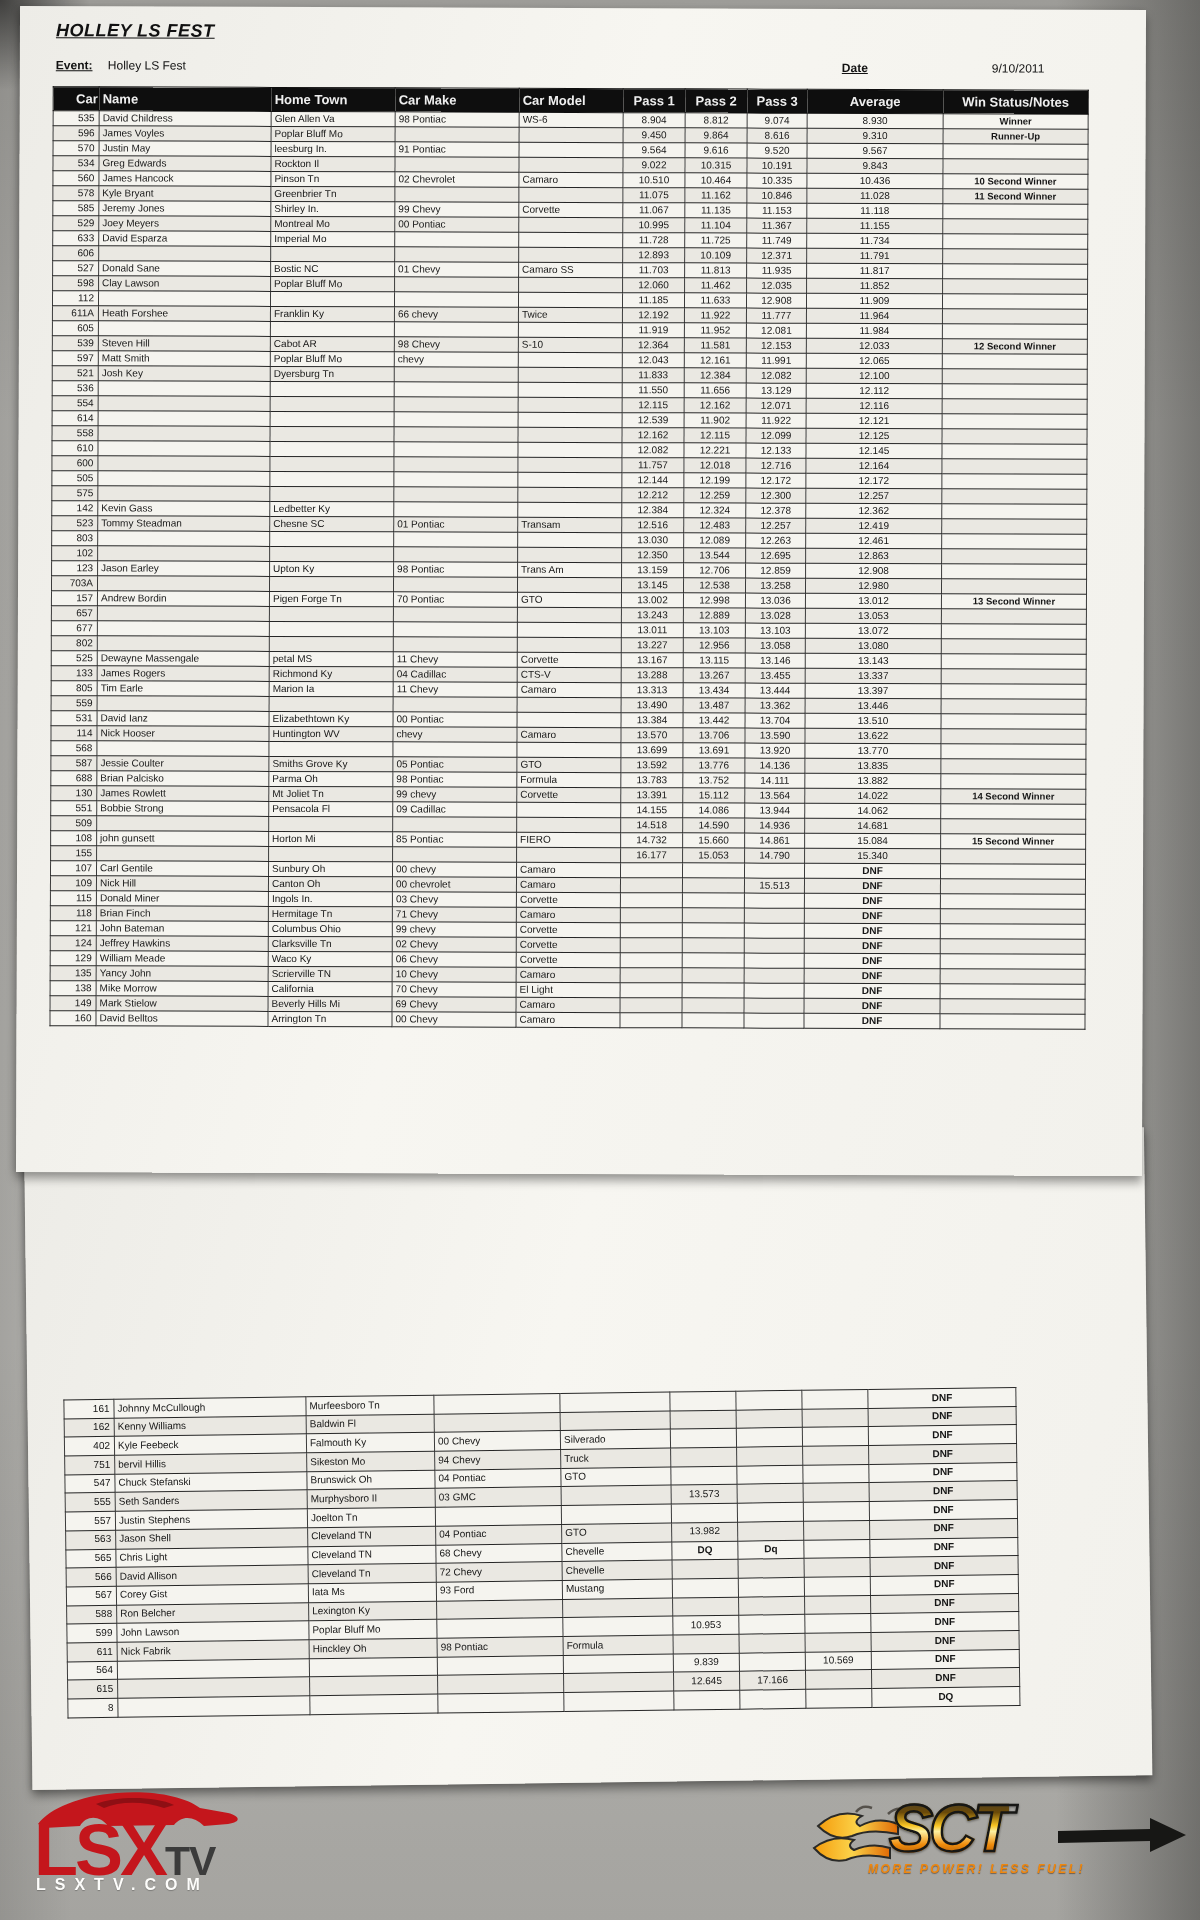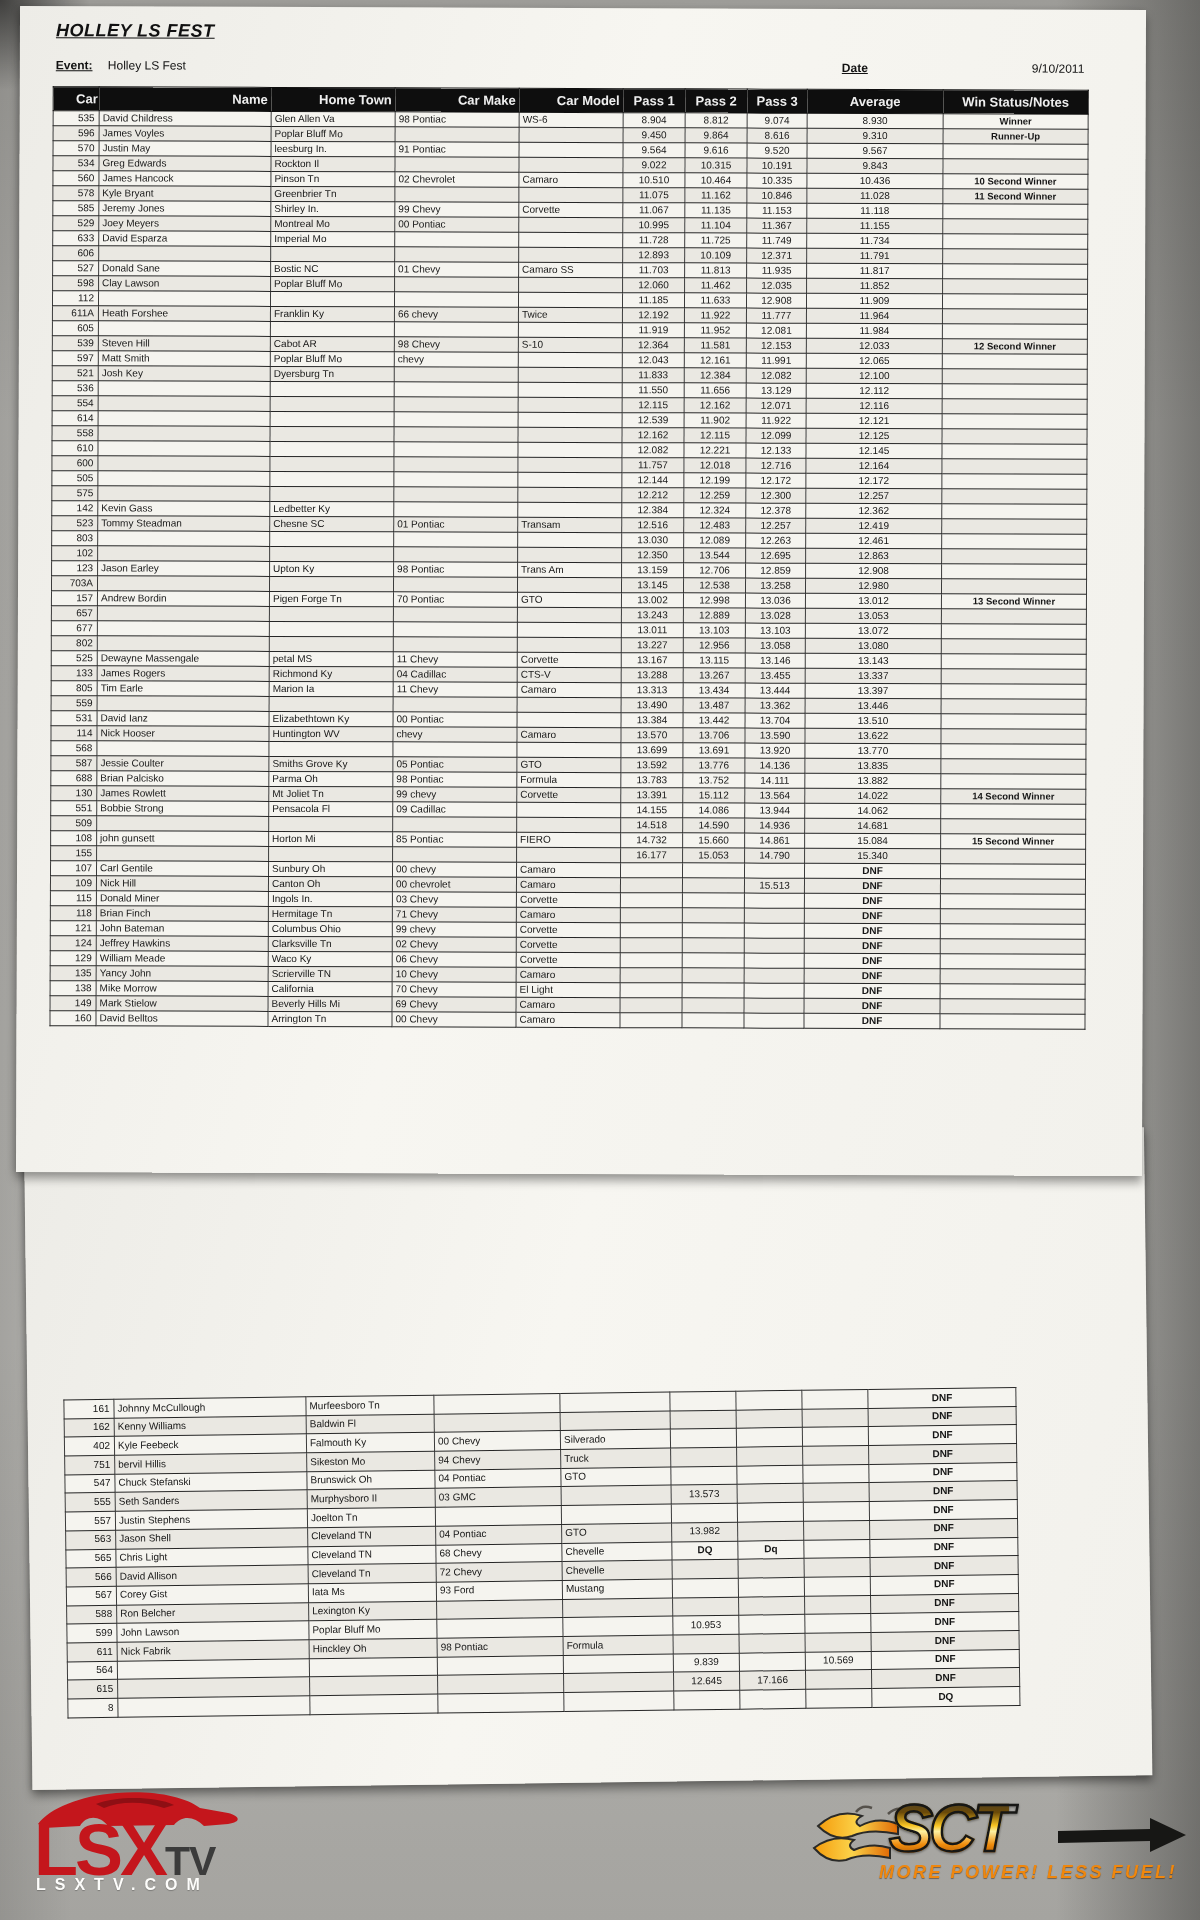--- a/index.html
+++ b/index.html
@@ -27,30 +27,30 @@
   }
   .doc-title{
     position:absolute;left:36px;top:14px;
     font-size:18px;font-weight:bold;font-style:italic;
     text-decoration:underline;color:#111;letter-spacing:.5px;
   }
   .meta-row{position:absolute;left:0;top:52px;width:100%;height:18px;font-size:12px;color:#111;}
   .event-label{position:absolute;left:36px;font-weight:bold;text-decoration:underline;}
   .event-value{position:absolute;left:88px;}
   .date-label{position:absolute;left:822px;font-weight:bold;text-decoration:underline;}
-  .date-value{position:absolute;left:1012px;}
+  .date-value{position:absolute;left:972px;}
 
   table{border-collapse:collapse;table-layout:fixed;}
   .tbl1{position:absolute;left:33px;top:80px;width:1035px;}
   .tbl2{position:absolute;left:36px;top:258px;width:952px;}
   thead th{
     background:#0e0e0e;color:#efefef;font-size:13px;font-weight:bold;
     padding:4px 3px;border:1px solid #0e0e0e;white-space:nowrap;overflow:hidden;
   }
-  th.hl{text-align:right;} th.hr{text-align:right;padding-right:1px;} th.hc{text-align:center;}
+  th.hl{text-align:left;} th.hr{text-align:right;padding-right:1px;} th.hc{text-align:center;}
   td{
     border-left:1px solid #3c3c3c;border-right:1px solid #3c3c3c;
     border-top:1.5px solid #262626;border-bottom:1.5px solid #262626;
     font-size:10px;color:#161616;padding:1px 3px;line-height:12px;
     white-space:nowrap;overflow:hidden;
   }
   .tbl2 td{line-height:14.5px;padding:1.6px 3px;}
   tbody tr:nth-child(odd) td{background:#f5f4ef;}
   tbody tr:nth-child(even) td{background:#eae8e2;}
   td.r{text-align:right;padding-right:4px;}
@@ -74,22 +74,22 @@
     position:absolute;left:79px;top:-4px;
     font-size:66px;font-weight:bold;font-style:italic;letter-spacing:-4px;line-height:1.1;
     background:linear-gradient(180deg,#3a3a38 0%,#6b4a08 28%,#f8c423 46%,#fcf0a0 54%,#ef8c0c 72%,#7c3004 100%);
     -webkit-background-clip:text;background-clip:text;color:transparent;
     -webkit-text-stroke:2.5px #171715;
     filter:drop-shadow(0 1px 1px rgba(0,0,0,.4));
   }
   .sct-arrow{position:absolute;left:248px;top:22px;}
   .sct-tag{
     position:absolute;left:58px;top:66px;
-    font-size:18px;font-weight:bold;font-style:italic;color:#ef870e;
-    letter-spacing:2.5px;text-shadow:0 1px 1px rgba(60,30,0,.5);white-space:nowrap;margin-left:11px;
+    font-size:12px;font-weight:bold;font-style:italic;color:#ef870e;
+    letter-spacing:2.5px;text-shadow:0 1px 1px rgba(60,30,0,.5);white-space:nowrap;
   }
 </style>
 </head>
 <body>
 
 <div class="scene">
 
   <div class="paper paper1">
     <div class="doc-title">HOLLEY LS FEST</div>
     <div class="meta-row">

